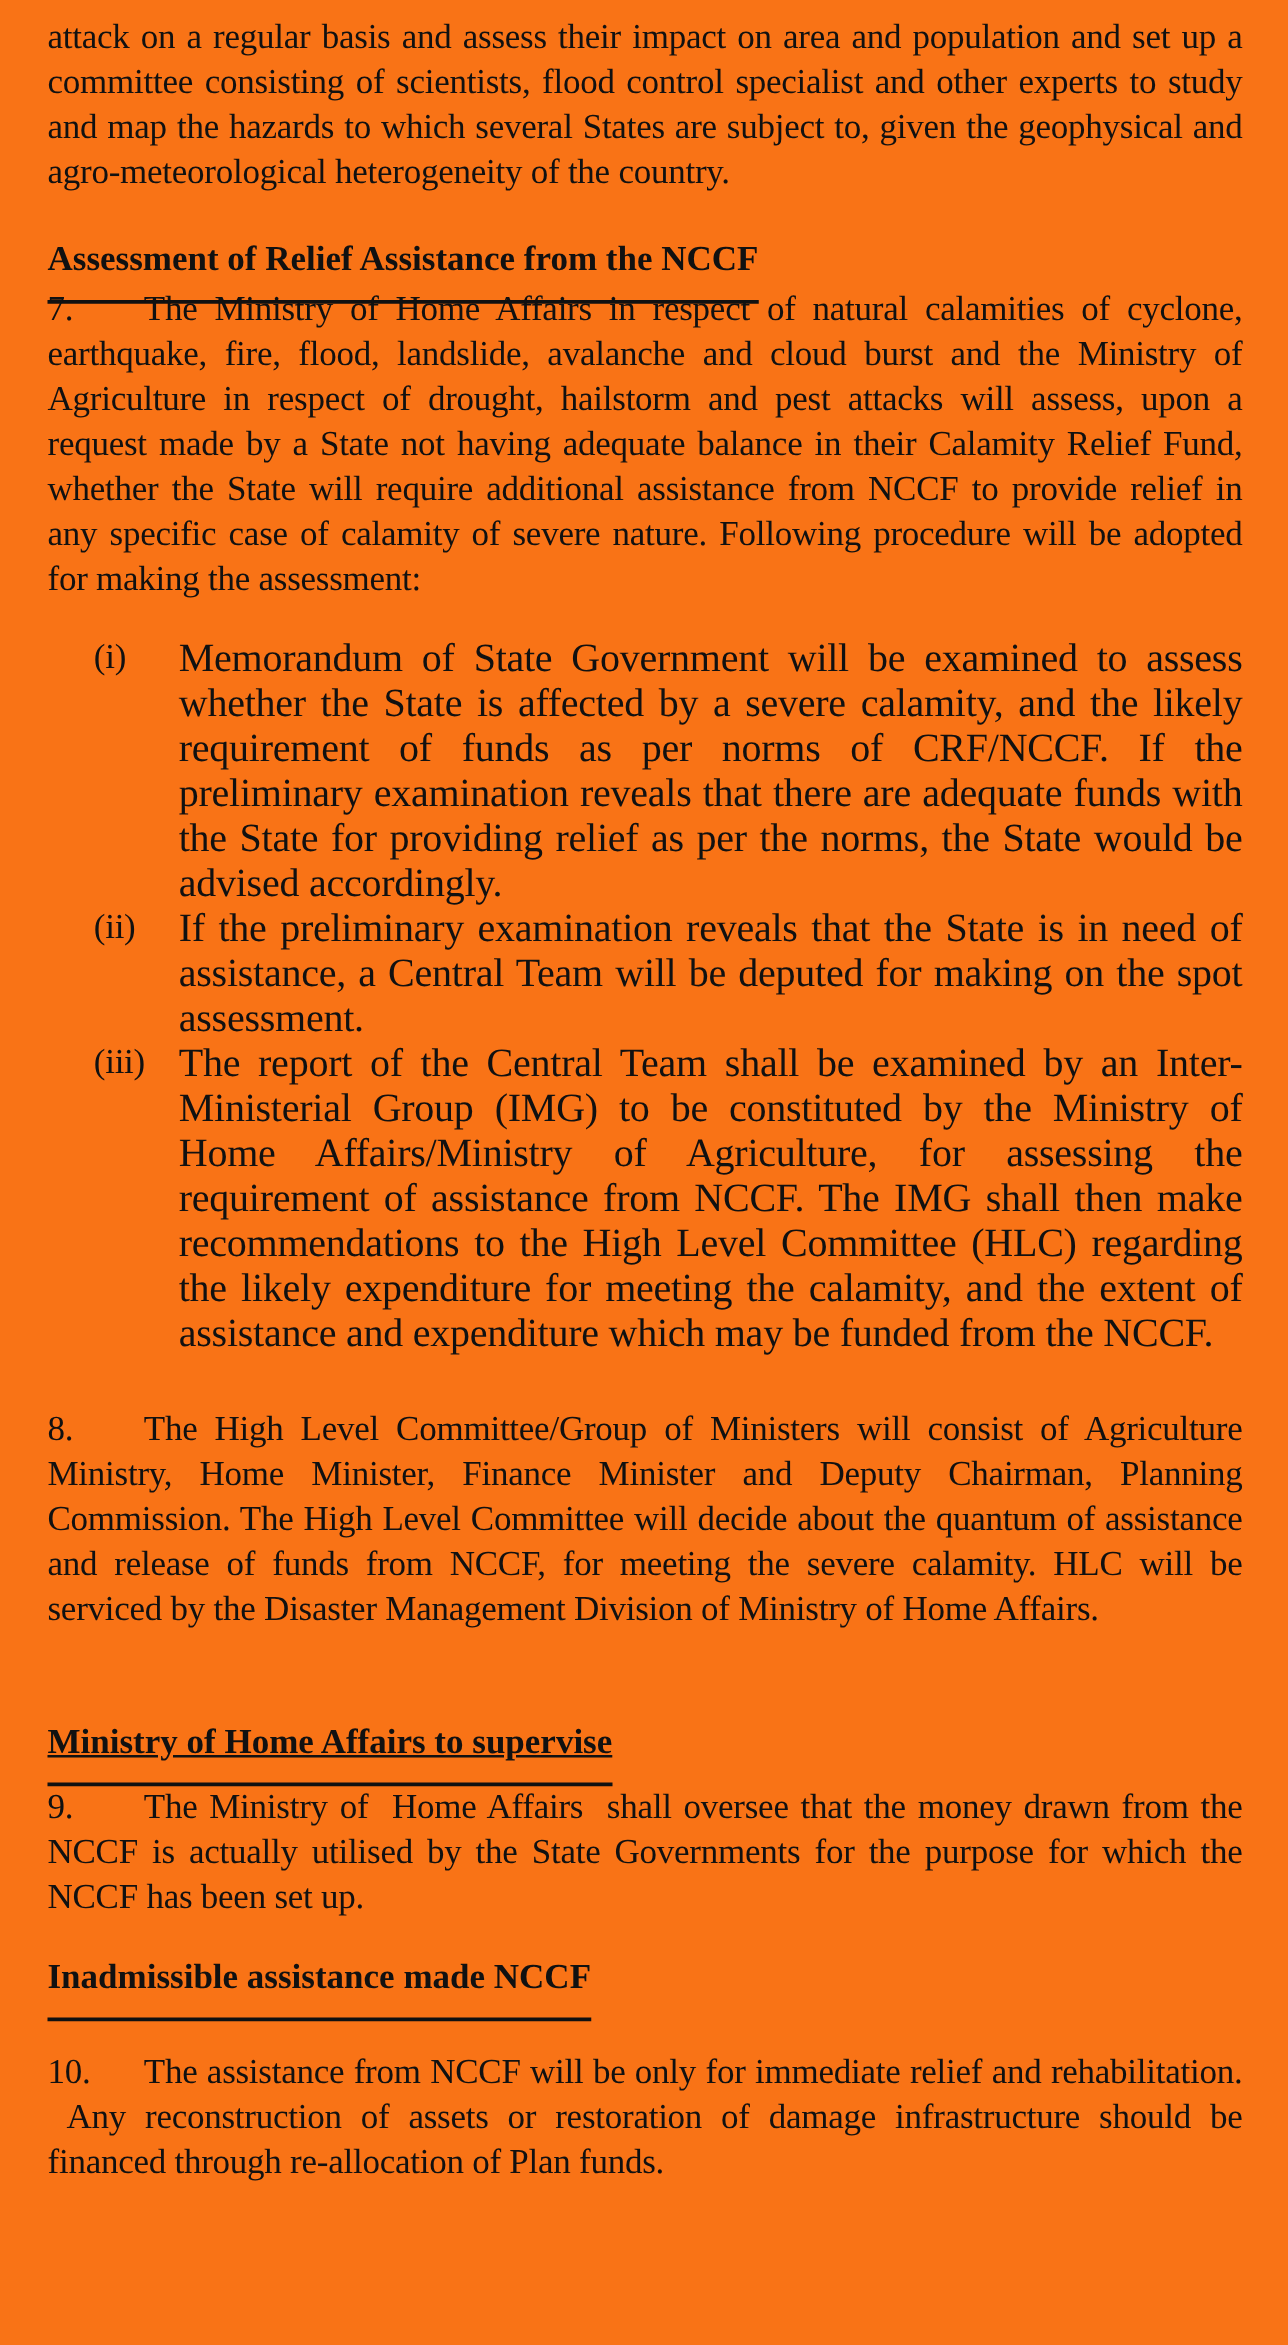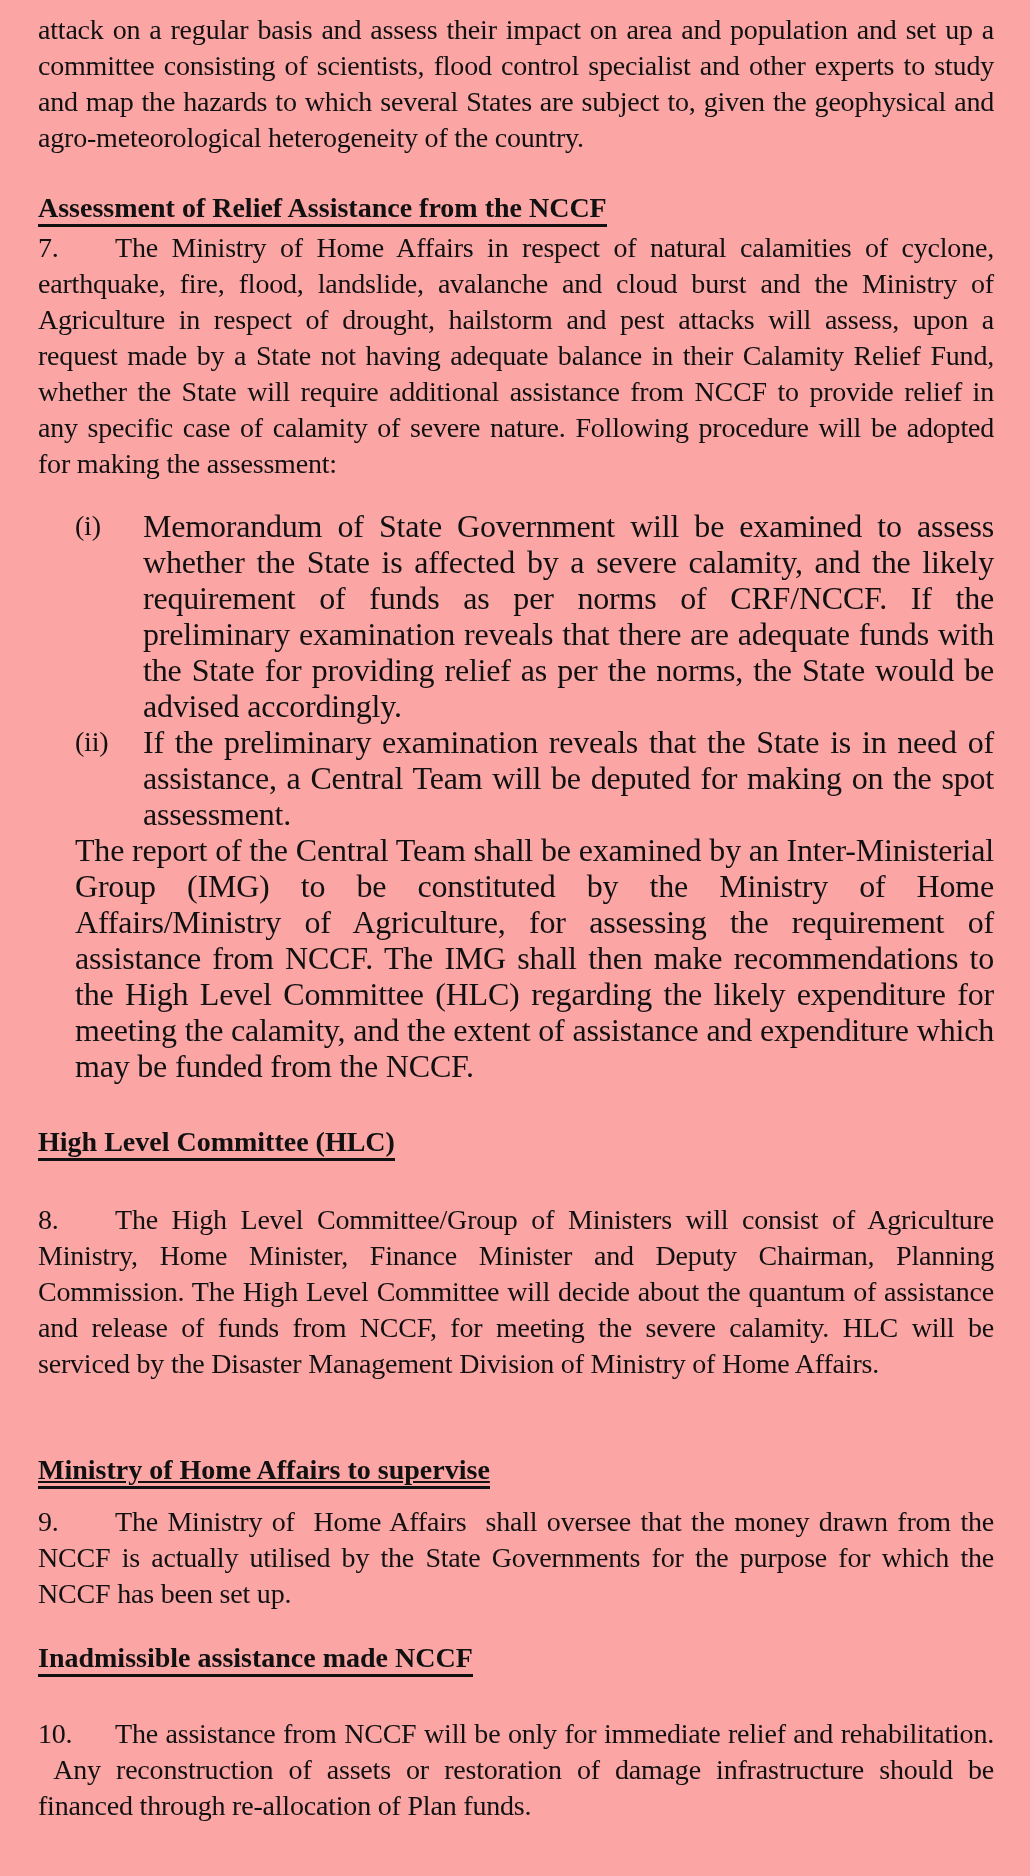--- a/index.html
+++ b/index.html
@@ -12,39 +12,39 @@
     height: 1876px;
     overflow: hidden;
     font-family: "Liberation Serif", "DejaVu Serif", serif;
     color: #111111;
   }
   .page {
     box-sizing: border-box;
     width: 1030px;
     height: 1876px;
     padding: 12px 36px 0 38px;
-    background: #fca5a5;
+    background: #f97316;
   }
   .body-text {
     margin: 0;
     font-size: 28px;
     line-height: 36px;
     text-align: justify;
     letter-spacing: -0.2px;
   }
   .heading {
     margin: 0;
     font-size: 28px;
     line-height: 36px;
     font-weight: bold;
     text-align: left;
   }
   .heading .hline {
     border-bottom: 3px solid #111111;
-    padding-bottom: 1px;
+    padding-bottom: 17px;
     text-align: right;
   }
   .pnum {
     display: inline-block;
     width: 77px;
   }
   .list {
     margin: 0;
   }
   .list-item {
@@ -93,28 +93,26 @@
       <span class="item-label">(i)</span>
       <div class="item-text">Memorandum of State Government will be examined to assess whether the State is affected by a severe calamity, and the likely requirement of funds as per norms of CRF/NCCF. If the preliminary examination reveals that there are adequate funds with the State for providing relief as per the norms, the State would be advised accordingly.</div>
     </div>
 
     <div class="list-item">
       <span class="item-label">(ii)</span>
       <div class="item-text">If the preliminary examination reveals that the State is in need of assistance, a Central Team will be deputed for making on the spot assessment.</div>
     </div>
 
     <div class="list-item">
+      <span class="item-label">(iii)</span>
       <div class="item-text">The report of the Central Team shall be examined by an Inter-Ministerial Group (IMG) to be constituted by the Ministry of Home Affairs/Ministry of Agriculture, for assessing the requirement of assistance from NCCF. The IMG shall then make recommendations to the High Level Committee (HLC) regarding the likely expenditure for meeting the calamity, and the extent of assistance and expenditure which may be funded from the NCCF.</div>
     </div>
 
   </div>
 
-  <div class="heading mt-hlc">
-    <span class="hline">High Level Committee (HLC)</span>
-  </div>
 
   <p class="body-text mt-p8"><span class="pnum">8.</span><span>The High Level Committee/Group of Ministers will consist of Agriculture Ministry, Home Minister, Finance Minister and Deputy Chairman, Planning Commission. The High Level Committee will decide about the quantum of assistance and release of funds from NCCF, for meeting the severe calamity. HLC will be serviced by the Disaster Management Division of Ministry of Home Affairs.</span></p>
 
   <div class="heading mt-mha">
     <span class="hline">Ministry of Home Affairs to supervise</span>
   </div>
 
   <p class="body-text mt-p9"><span class="pnum">9.</span><span>The Ministry of &nbsp;Home Affairs &nbsp;shall oversee that the money drawn from the NCCF is actually utilised by the State Governments for the purpose for which the NCCF has been set up.</span></p>
 
   <div class="heading mt-inadm">

